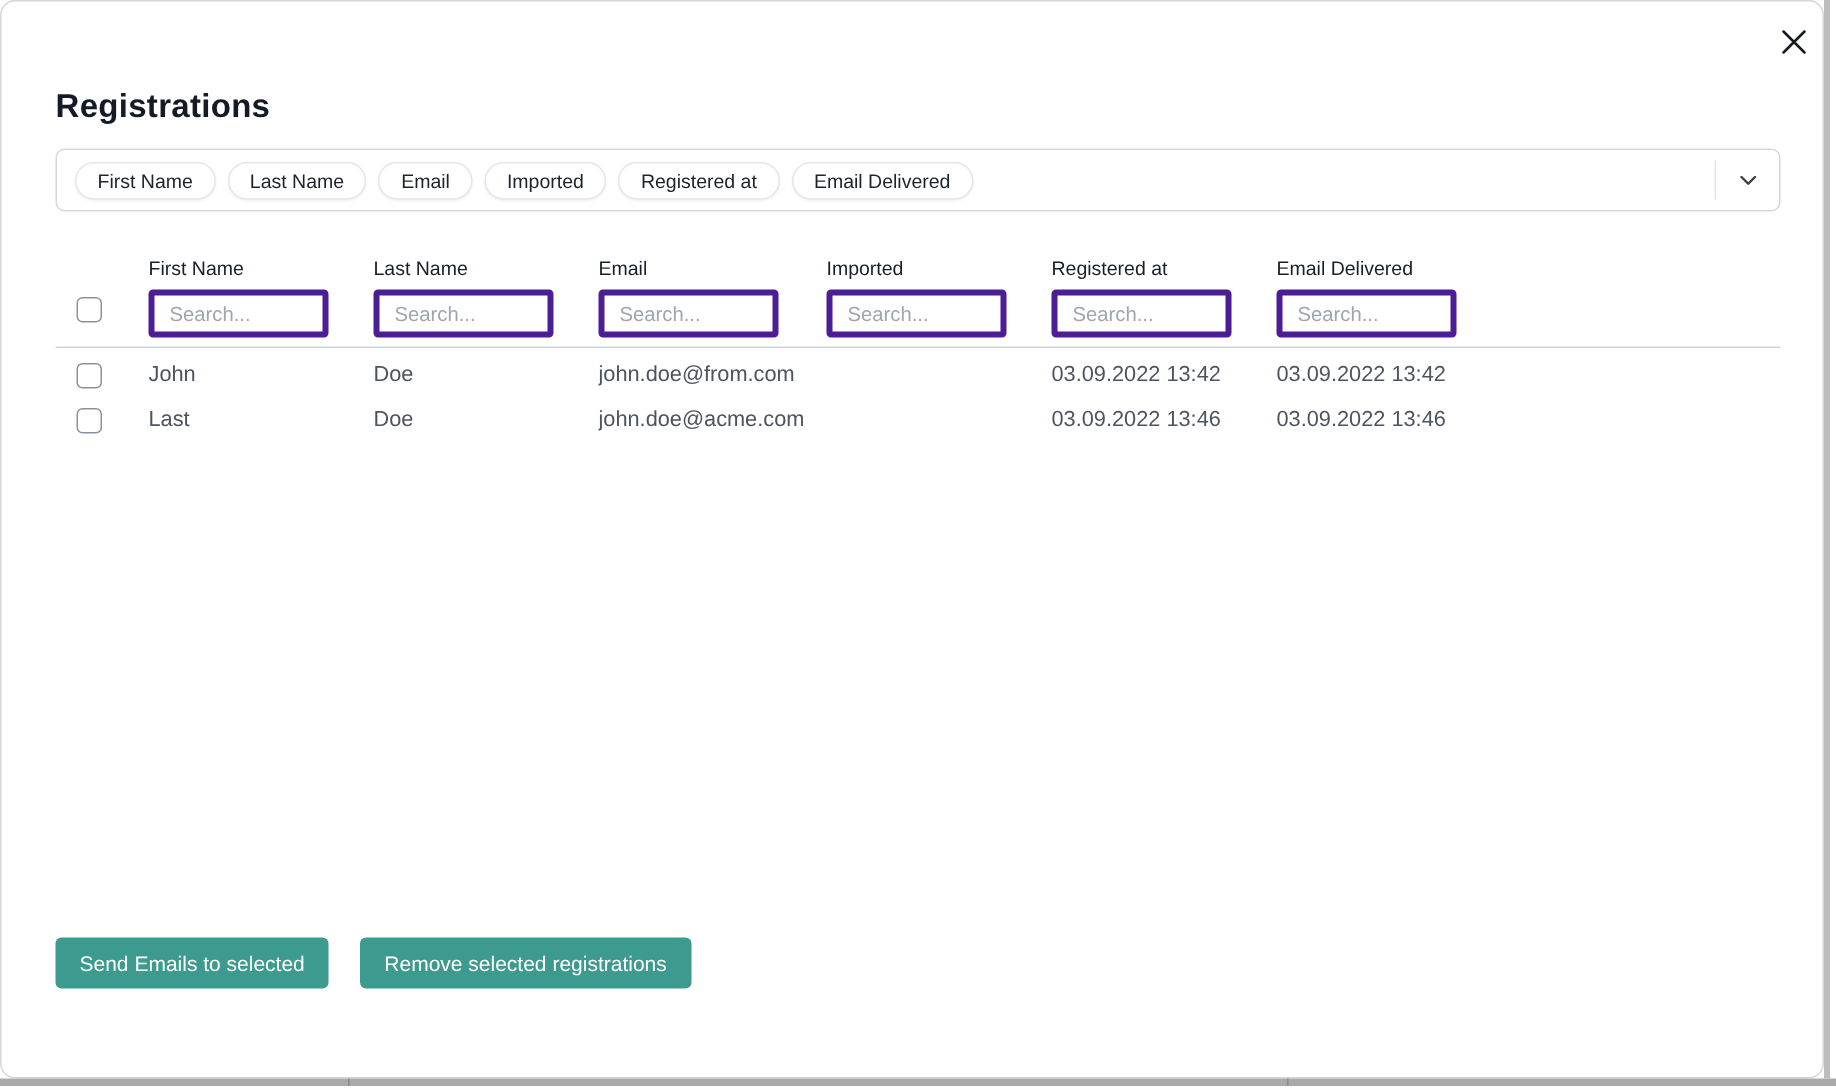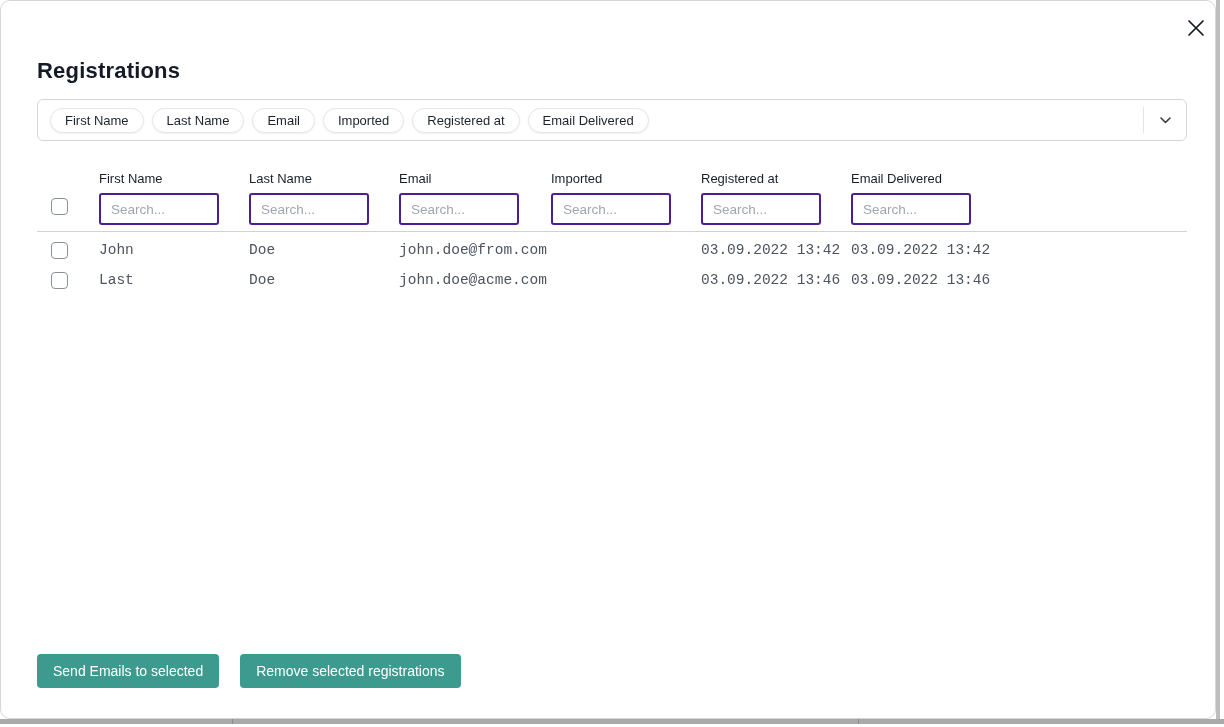--- a/index.html
+++ b/index.html
@@ -37,34 +37,34 @@
                  display:flex; align-items:center; justify-content:center; }
 
   
   .table { position:absolute; left:36px; top:170px; width:1150px; }
   .thead { display:flex; align-items:flex-start; padding-bottom:6px; border-bottom:1px solid #ced3d9; }
   .col-cb { width:62px; display:flex; justify-content:flex-start; padding-left:14px; }
   .thead .col-cb { padding-top:27px; }
   .col { width:150px; display:flex; flex-direction:column; gap:7px; }
   .col:nth-child(4) { width:152px; }
   .col-label { font-size:13px; font-weight:500; color:#181f2b; }
-  .search-input { width:120px; height:32px; border:2px solid #4c1d95; border-radius:3px;
+  .search-input { width:120px; height:32px; border:4px solid #4c1d95; border-radius:3px;
                   padding:0 10px; font-size:13.5px; color:#b91c1c; font-family:"Liberation Sans",sans-serif; background:#fff; }
   .search-input::placeholder { color:#a0a6af; }
 
   .trow { display:flex; align-items:center; height:30px; font-size:14.5px; color:#4d5360; }
   .tbody .trow:first-child { margin-top:3px; }
-  .cell { width:150px; white-space:nowrap; overflow:hidden;font-family:Liberation Mono, monospace; }
+  .cell { width:150px; white-space:nowrap; overflow:hidden; }
   .cell:nth-child(4) { width:152px; }
 
   .checkbox { display:inline-block; width:17px; height:17px; border:1.5px solid #8b919c;
               border-radius:4px; background:#fff; cursor:pointer; }
 
   
-  .actions { position:absolute; left:36px; top:653px; display:flex; gap:21px; }
+  .actions { position:absolute; left:36px; top:624px; display:flex; gap:21px; }
   .action-btn { height:34px; padding:0 16px; background:#3c9a8f; color:#ffffff; border:none;
                 border-radius:4px; font-size:14px; font-family:"Liberation Sans",sans-serif;
                 cursor:pointer; white-space:nowrap; }
 </style>
 </head>
 <body>
 
 <div class="page">
 
   <div class="modal">

